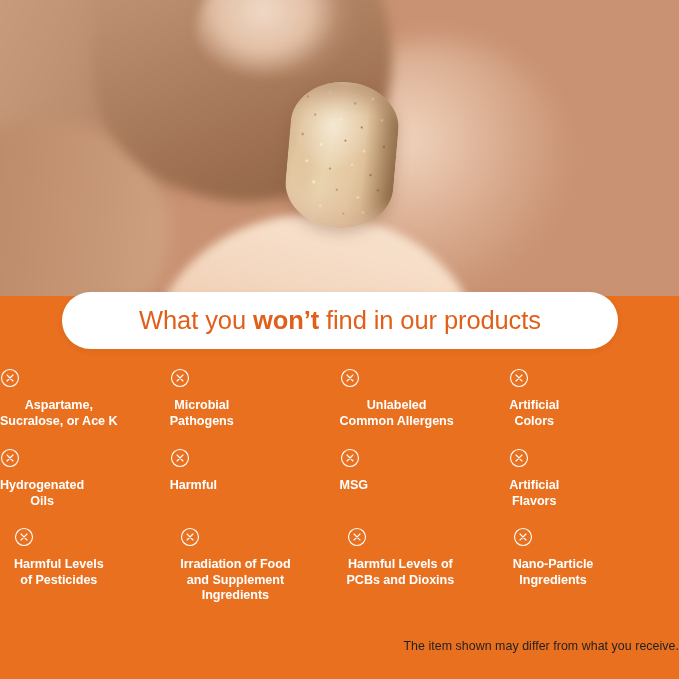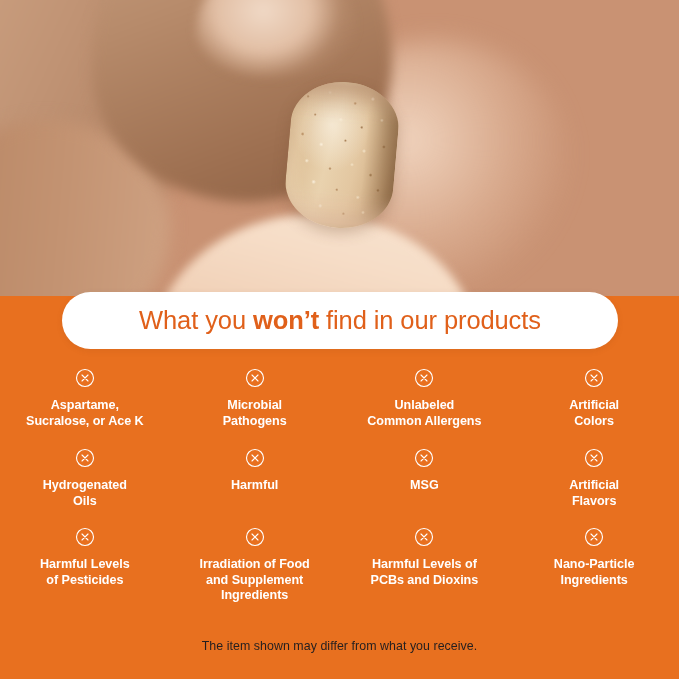--- a/index.html
+++ b/index.html
@@ -219,27 +219,27 @@
     left: 0; top: 368px;
     width: 679px;
   }
 
   .row {
     display: flex;
     width: 679px;
   }
   .row-1 { height: 80px; }
   .row-2 { height: 79px; }
-  .row-3 { height: 86px; }
+  .row-3 { height: 86px; padding-left: 14px; }
 
   .cell {
     width: 25%;
     display: flex;
     flex-direction: column;
-    align-items: center;
+    align-items: flex-start;
   }
 
   .xicon {
     width: 20px;
     height: 20px;
     display: block;
     margin-bottom: 10px;
     flex: 0 0 auto;
   }
 
@@ -252,21 +252,21 @@
     white-space: pre-line;
     letter-spacing: -0.05px;
   }
 
   
   .disclaimer {
     position: absolute;
     left: 0;
     top: 639px;
     width: 679px;
-    text-align: center;
+    text-align: right;
     color: #231f20;
     font-size: 12.4px;
     font-weight: 400;
     letter-spacing: 0.05px;
   }
 </style>
 </head>
 <body>
 
 <div id="page">

